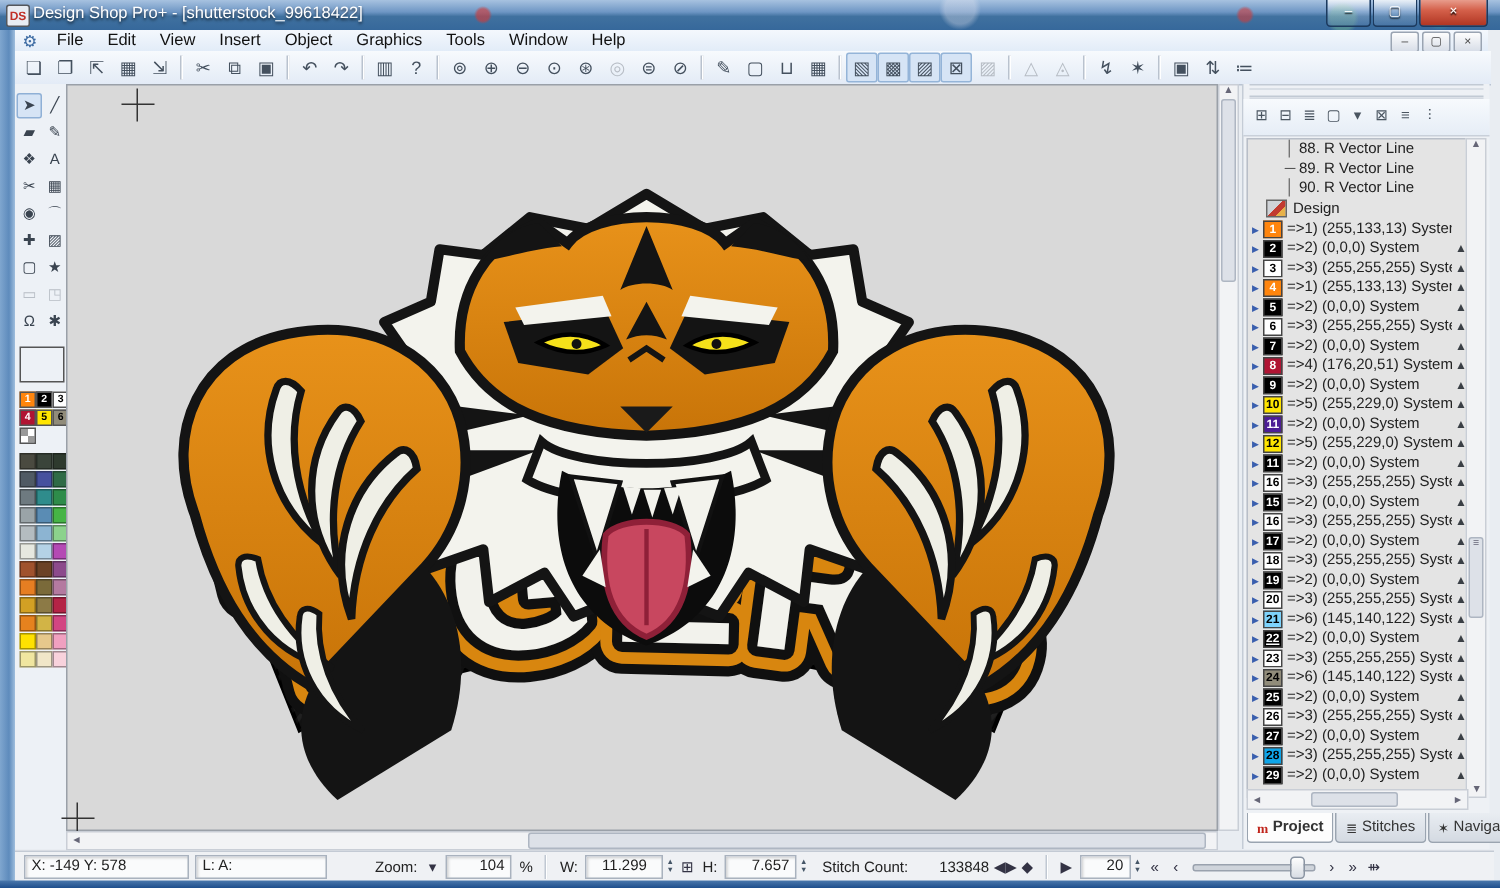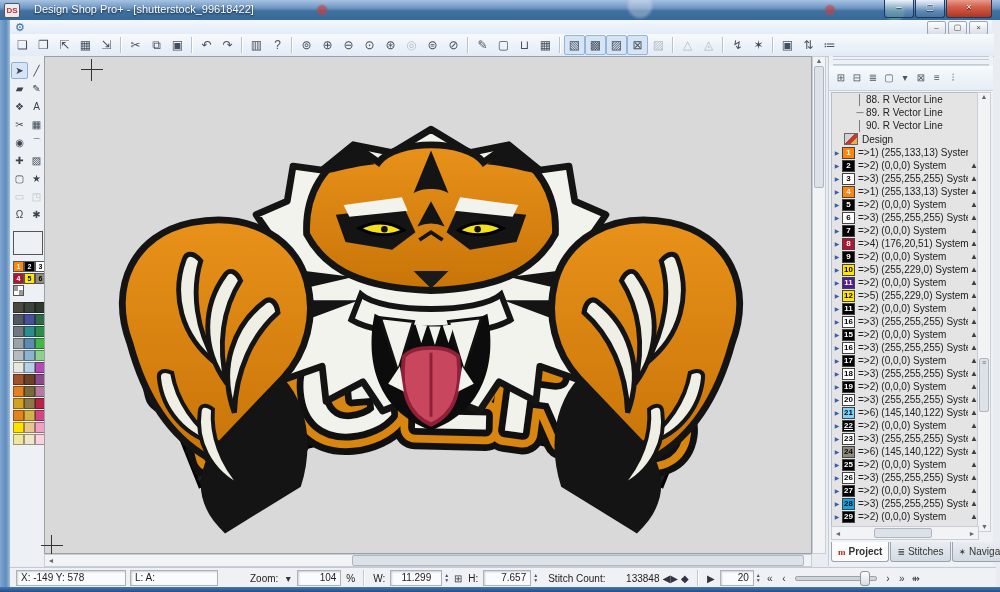--- a/index.html
+++ b/index.html
@@ -7,21 +7,21 @@
        font-size:11px;color:#222;overflow:hidden;background:#E9EDF2;padding-left:28px;}
   
   .titlebar{position:absolute;left:0;top:0;width:1000px;height:20px;
     background:
       radial-gradient(circle at 322px 10px, rgba(205,60,60,.65) 0 4px, transparent 6px),
       radial-gradient(circle at 830px 10px, rgba(205,60,60,.6) 0 4px, transparent 6px),
       radial-gradient(circle at 960px 8px, rgba(45,150,160,.55) 0 9px, transparent 12px),
       radial-gradient(circle at 895px 12px, rgba(120,190,140,.4) 0 8px, transparent 11px),
       radial-gradient(circle at 640px 6px, rgba(230,230,240,.35) 0 10px, transparent 14px),
       linear-gradient(180deg,#A7C2E0 0%,#6E96C4 40%,#40719F 55%,#36689B 100%);}
-  .titlebar .apptitle{position:absolute;left:34px;top:3px;color:#fff;font-size:11px;
+  .titlebar .apptitle{position:absolute;left:22px;top:3px;color:#fff;font-size:11px;
     text-shadow:0 1px 2px rgba(0,0,0,.7);}
   .appicon{position:absolute;left:4px;top:3px;width:14px;height:13px;background:#E8ECF2;
     border:1px solid #54575c;border-radius:2px;color:#C03028;font-weight:bold;font-size:8px;
     line-height:13px;text-align:center;}
   .winbtns{position:absolute;right:8px;top:0;display:flex;}
   .wbtn{width:28px;height:17px;border:1px solid #1c3least;border:1px solid #1c3a5e;border-top:none;
     background:linear-gradient(180deg,rgba(255,255,255,.75),rgba(190,210,235,.35) 45%,rgba(90,130,175,.45));
     color:#fff;text-align:center;line-height:15px;font-size:9px;text-shadow:0 1px 1px #000;
     border-radius:0 0 3px 3px;margin-left:1px;}
   .wbtn.close{width:44px;background:linear-gradient(180deg,#E89C8C,#D4604A 40%,#B03522);}
@@ -134,20 +134,31 @@
     <div class="apptitle">Design Shop Pro+ - [shutterstock_99618422]</div>
     <div class="winbtns">
       <div class="wbtn">–</div>
       <div class="wbtn">▢</div>
       <div class="wbtn close">×</div>
     </div>
   </div>
 
   <div class="menubar">
     <span class="gear">⚙</span>
+    <span style="display:flex">
+        <span class="menu">File</span>
+        <span class="menu">Edit</span>
+        <span class="menu">View</span>
+        <span class="menu">Insert</span>
+        <span class="menu">Object</span>
+        <span class="menu">Graphics</span>
+        <span class="menu">Tools</span>
+        <span class="menu">Window</span>
+        <span class="menu">Help</span>
+      </span>
     <div class="childbtns">
       <div class="cbtn">–</div>
       <div class="cbtn">▢</div>
       <div class="cbtn">×</div>
     </div>
   </div>
 
   <div class="toolbar">
     <span class="tbgroup">
         <span class="tb">❏</span>

